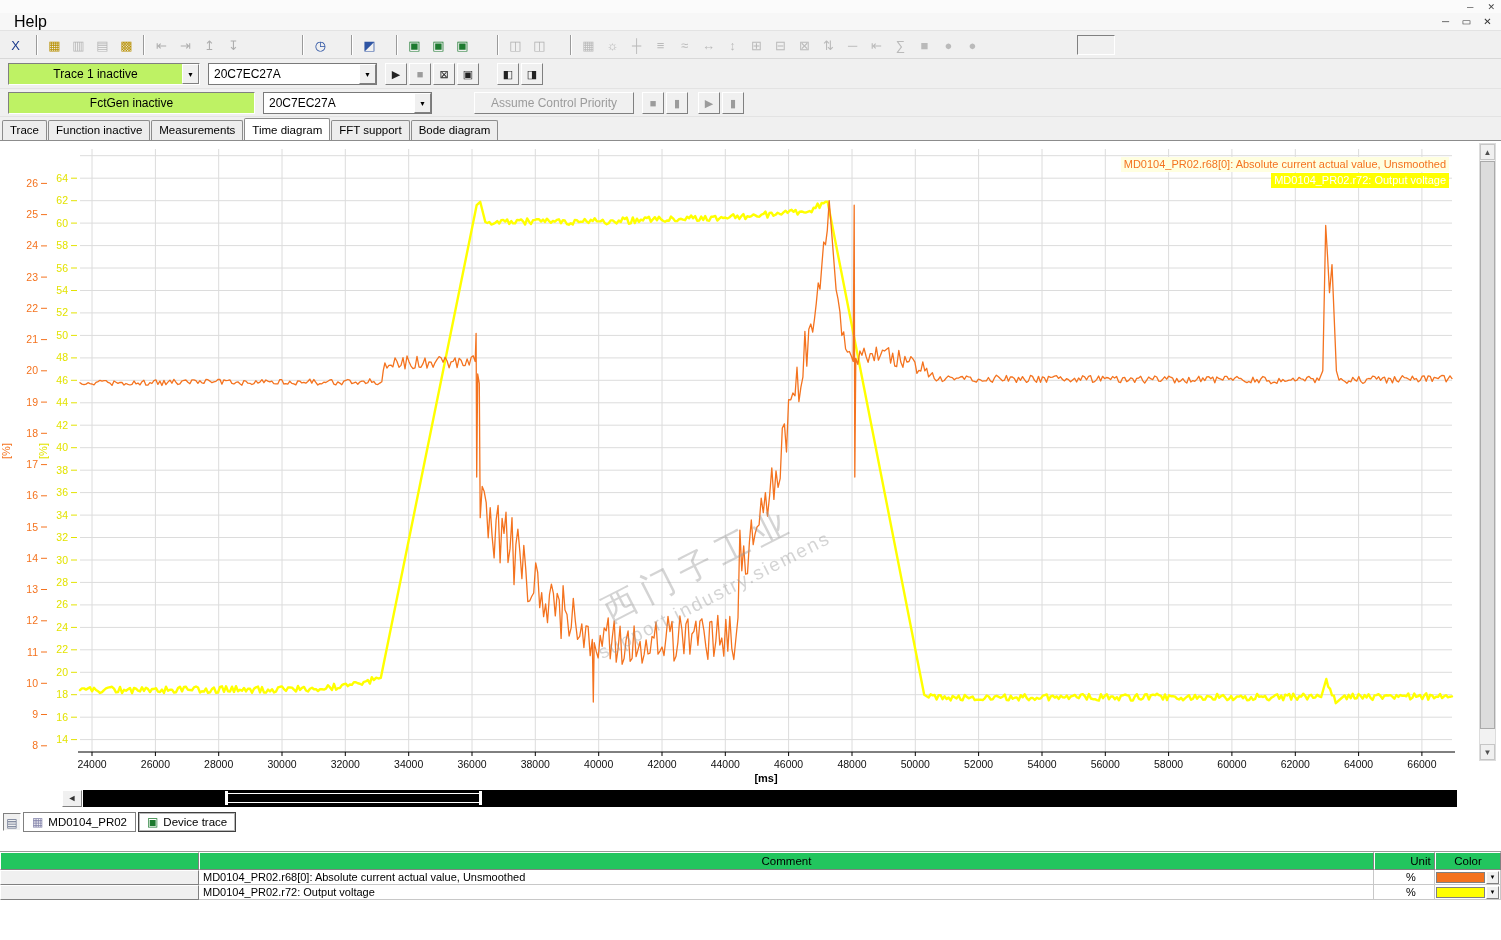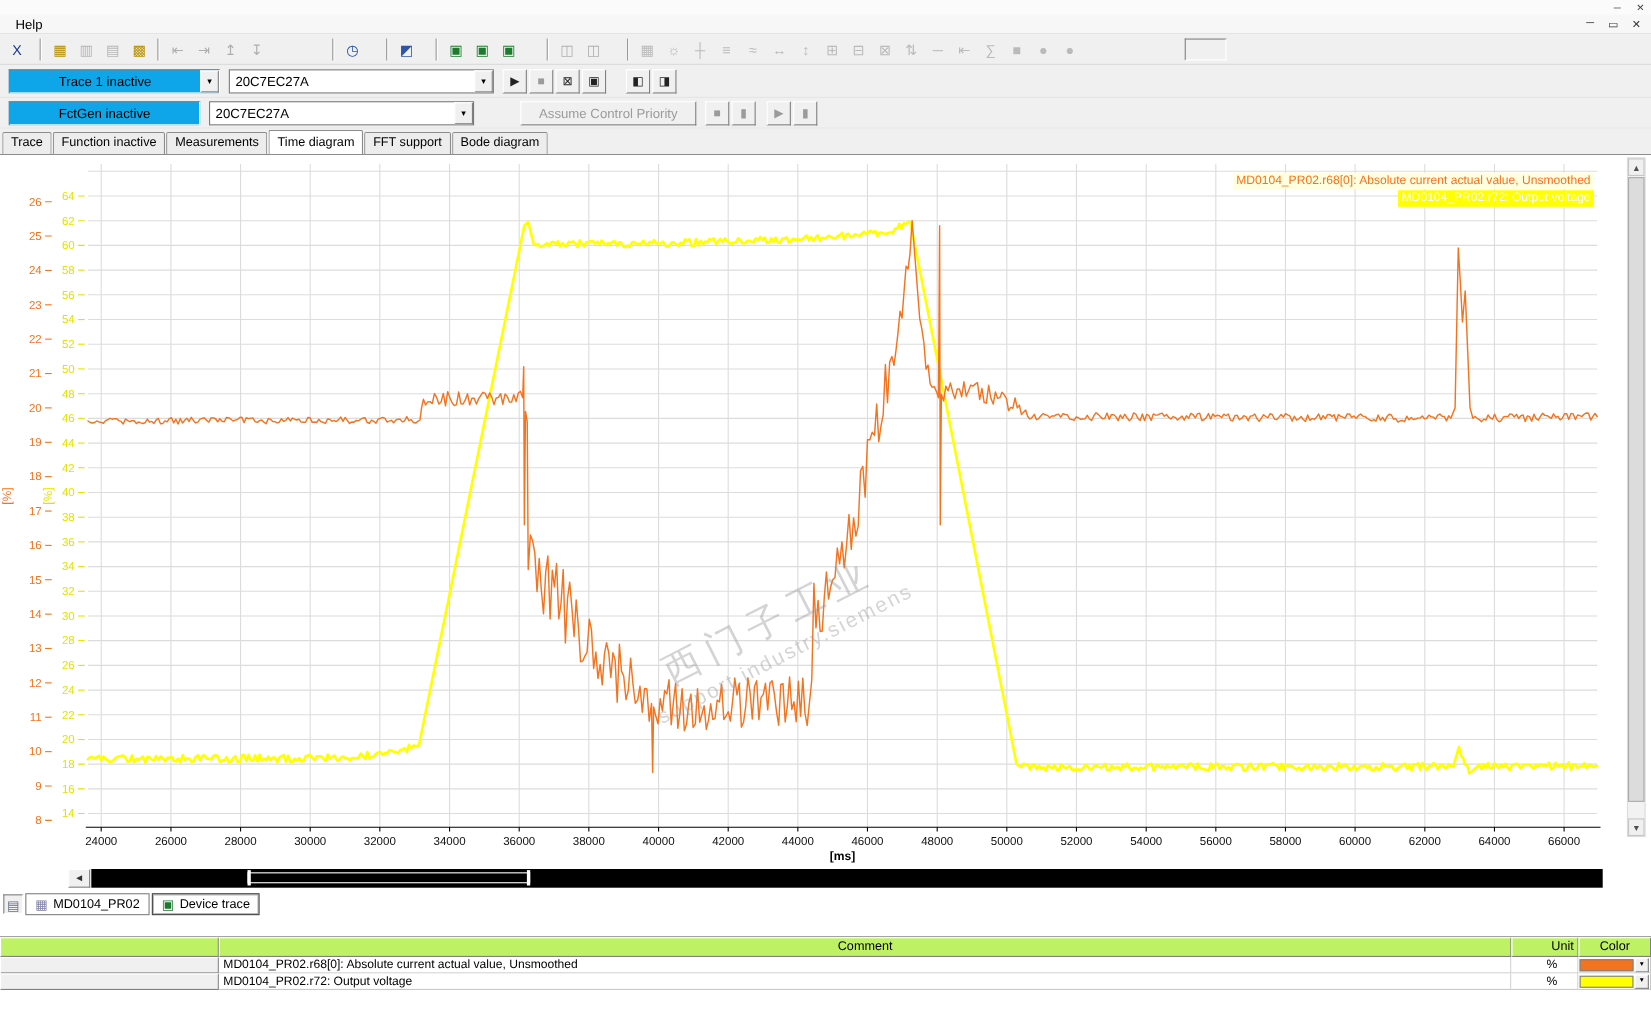--- a/index.html
+++ b/index.html
@@ -3,40 +3,40 @@
 <meta charset="utf-8">
 <style>
   *{box-sizing:border-box;}
   html,body{margin:0;padding:0;}
   body{width:1501px;height:940px;overflow:hidden;background:#fff;
        font-family:"Liberation Sans",sans-serif;font-size:12px;color:#000;}
   
   .titlebar{height:13px;background:#fbfbfb;display:flex;justify-content:flex-end;align-items:center;padding-right:6px;gap:14px;}
   .titlebar span{font-size:9px;color:#444;cursor:default;}
   .menubar{height:18px;background:#f7f7f7;display:flex;align-items:center;border-bottom:1px solid #e3e3e3;}
-  .menu-item{padding:0 8px;margin-left:6px;font-size:12px;}
+  .menu-item{padding:0 8px;margin-left:6px;font-size:16px;}
   .wctrl{margin-left:auto;display:flex;gap:6px;padding-right:6px;}
   .wbtn{width:15px;text-align:center;font-size:10px;color:#333;}
   .raised{background:#f0f0f0;border:1px solid;border-color:#ffffff #808080 #808080 #ffffff;}
   .sunken{background:#f0f0f0;border:1px solid;border-color:#808080 #ffffff #ffffff #808080;}
   
   .toolbar{height:28px;background:#f0f0f0;display:flex;align-items:center;padding-left:4px;border-bottom:1px solid #d8d8d8;}
   .tbtn{width:23px;height:20px;line-height:19px;text-align:center;font-size:13px;margin-right:1px;background:#f0f0f0;border:1px solid #f0f0f0;}
   .tbtn.dis{opacity:.42;}
   .tsep{width:2px;height:20px;border-left:1px solid #9a9a9a;border-right:1px solid #ffffff;margin-right:5px;}
   .tspare{width:38px;height:20px;margin-left:92px;}
   
   .tracebar,.fctbar{background:#f0f0f0;display:flex;align-items:center;padding-left:8px;}
   .tracebar{height:30px;border-bottom:1px solid #e3e3e3;}
   .fctbar{height:28px;border-bottom:1px solid #e3e3e3;}
   .panel-label{width:192px;height:22px;display:flex;align-items:center;}
   .panel-label .lbl{flex:1;text-align:center;font-size:12px;}
-  .panel-sunken{background:#0ea5e9;border:1px solid;border-color:#808080 #ffffff #ffffff #808080;}
+  .panel-sunken{background:#bef264;border:1px solid;border-color:#808080 #ffffff #ffffff #808080;}
   .mini-drop{width:17px;height:20px;font-size:7px;line-height:19px;text-align:center;}
-  .combo{width:241px;height:22px;display:flex;border:1px solid #7a7a7a;background:#ffffff;margin-left:8px;}
+  .combo{width:169px;height:22px;display:flex;border:1px solid #7a7a7a;background:#ffffff;margin-left:8px;}
   .combo-text{flex:1;font-size:12px;line-height:20px;padding-left:5px;white-space:nowrap;overflow:hidden;}
   .drop{width:17px;height:20px;font-size:7px;line-height:19px;text-align:center;}
   .btnrow{display:flex;margin-left:8px;}
   .abtn{width:22px;height:22px;font-size:11px;line-height:20px;text-align:center;margin-right:2px;color:#222;}
   .abtn.dis{color:#9b9b9b;}
   .assume{height:22px;padding:0 16px;margin-left:42px;font-size:12px;color:#9b9b9b;display:flex;align-items:center;white-space:nowrap;}
   
   .tabrow{height:24px;background:#f0f0f0;display:flex;align-items:flex-end;padding-left:2px;border-bottom:1px solid #8c8c8c;}
   .tab{height:20px;line-height:19px;padding:0 7px;font-size:11.5px;border:1px solid #8c8c8c;border-bottom:none;
        background:#ededed;margin-right:1px;border-radius:2px 2px 0 0;position:relative;}
@@ -63,21 +63,21 @@
   
   .bottomtabs{height:26px;display:flex;align-items:center;padding-left:3px;background:#ffffff;gap:2px;}
   .btab-pre{width:18px;height:18px;font-size:12px;color:#66708a;text-align:center;line-height:18px;}
   .btab{display:flex;align-items:center;gap:5px;height:20px;padding:0 8px;border:1px solid #808080;background:#ffffff;font-size:11.5px;white-space:nowrap;}
   .btab.bactive{border-color:#404040;box-shadow:inset 0 0 0 1px #b8b8b8;}
   .bicon{font-size:12px;}
   
   .sigtable{margin-top:16px;border-top:1px solid #9a9a9a;}
   .trow{display:flex;height:15px;font-size:11px;}
   .thead{height:18px;}
-  .hcell{background:#bef264;border:1px solid;border-color:#ffffff #808080 #808080 #ffffff;
+  .hcell{background:#22c55e;border:1px solid;border-color:#ffffff #808080 #808080 #ffffff;
          display:flex;align-items:center;justify-content:center;font-size:11.5px;}
   .bcell{background:#ffffff;border-right:1px solid #c8c8c8;border-bottom:1px solid #c8c8c8;
          display:flex;align-items:center;padding-left:4px;overflow:hidden;white-space:nowrap;}
   .rowhead{background:#f0f0f0;border:1px solid;border-color:#ffffff #808080 #808080 #ffffff;}
   .c0{width:199px;} .c1{flex:1;} .c2{width:61px;padding-left:32px;} .c3{width:66px;}
   .colorcell{padding:1px;}
   .swatch{flex:1;height:11px;border:1px solid #808080;}
   .cdrop{width:13px;height:13px;font-size:6px;line-height:11px;text-align:center;margin-left:1px;}
 </style>
 </head>
@@ -154,21 +154,21 @@
       <div class="abtn raised">▶</div>
       <div class="abtn raised dis">■</div>
       <div class="abtn raised">⊠</div>
       <div class="abtn raised">▣</div>
       <div class="abtn raised" style="margin-left: 16px;">◧</div>
       <div class="abtn raised">◨</div>
     </div>
 </div>
 
 <div class="fctbar">
-  <div class="panel-label panel-sunken" style="width:174px">
+  <div class="panel-label panel-sunken" style="width:247px">
     <span class="lbl">FctGen  inactive</span>
   </div>
   <div class="combo">
     <span class="combo-text">20C7EC27A</span>
     <span class="drop raised">▼</span>
   </div>
   <div class="assume raised">Assume Control Priority</div>
   <div class="btnrow" id="fct-buttons">
       <div class="abtn raised dis">■</div>
       <div class="abtn raised dis">▮</div>

